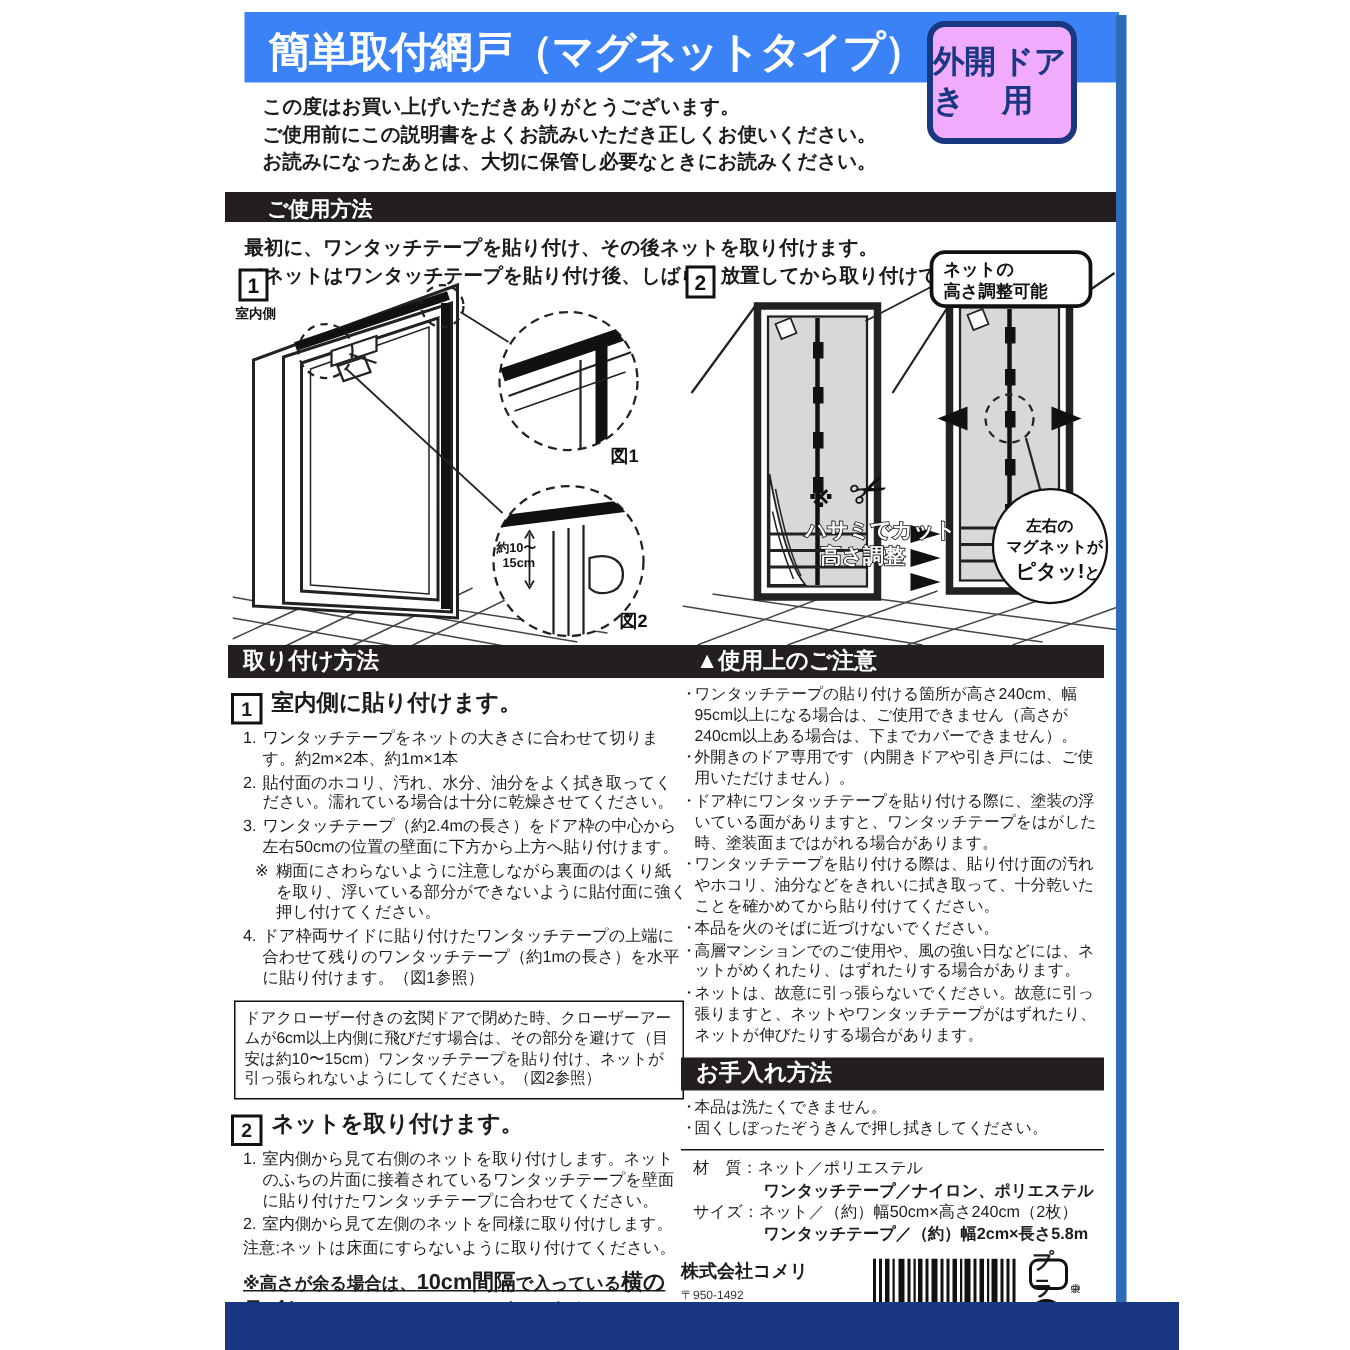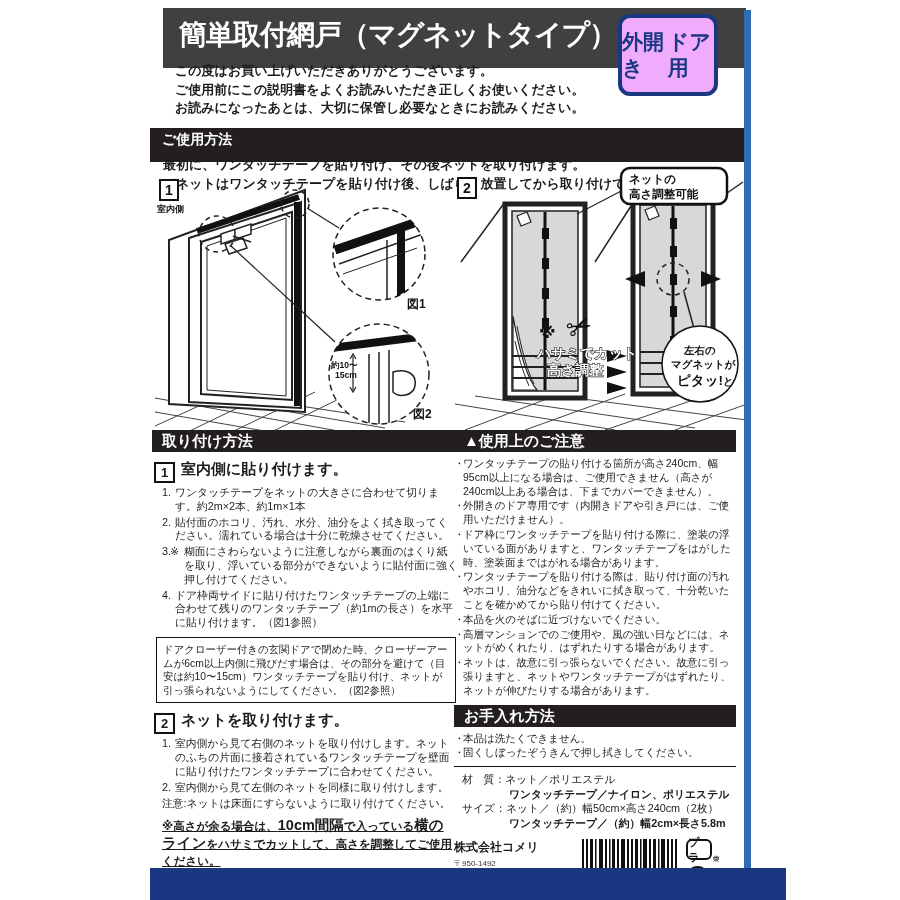--- a/index.html
+++ b/index.html
@@ -4,30 +4,30 @@
 <style>
   html,body{margin:0;padding:0;}
   body{
     width:900px;height:900px;background:#ffffff;position:relative;
     font-family:"Liberation Sans","DejaVu Sans",sans-serif;
     color:#1c1c1c;overflow:hidden;
   }
   .page{position:absolute;left:150px;top:0;width:640px;height:900px;}
 
   
-  .titlebar{position:absolute;left:13px;top:8px;width:583px;height:60px;background:#404040;}
+  .titlebar{position:absolute;left:13px;top:8px;width:583px;height:47px;background:#3b82f6;}
   .titlebar .title{color:#fff;font-weight:bold;font-size:28px;letter-spacing:-1px;padding:8px 0 0 16px;white-space:nowrap;}
   .badge{position:absolute;left:468px;top:14px;width:92px;height:74px;background:#f0abfc;border:4px solid #1a3781;
     border-radius:12px;z-index:5;display:flex;flex-direction:row;justify-content:center;align-items:center;}
   .badge span{color:#1a3781;font-weight:bold;font-size:21px;line-height:26px;}
 
   .intro{position:absolute;left:25px;top:62px;font-size:13px;font-weight:bold;line-height:18.5px;}
 
   .sectionbar{background:#231f20;color:#fff;font-weight:bold;}
-  .usagebar{position:absolute;left:0;top:128px;width:596px;height:34px;font-size:14px;line-height:22px;padding-left:12px;box-sizing:border-box;}
+  .usagebar{position:absolute;left:0;top:128px;width:596px;height:20px;font-size:14px;line-height:22px;padding-left:28px;box-sizing:border-box;}
   .usagelines{position:absolute;left:13px;top:155px;font-size:13px;font-weight:bold;line-height:19px;}
 
   .figwrap{position:absolute;left:0;top:166px;width:596px;height:264px;}
   svg text{font-family:"Liberation Sans","DejaVu Sans",sans-serif;}
 
   
   .leftcol{position:absolute;left:2px;top:430px;width:306px;}
   .rightcol{position:absolute;left:304px;top:430px;width:282px;}
   .colbar{height:22px;font-size:15px;line-height:22px;padding-left:10px;box-sizing:border-box;}
 
@@ -59,21 +59,21 @@
   .company{flex:0 0 118px;}
   .company .cname{font-size:12px;font-weight:bold;margin-bottom:3px;}
   .company .cline{font-size:8px;line-height:10.5px;color:#333;}
   .barcode{flex:0 0 auto;display:flex;align-items:flex-end;margin-left:2px;}
   .bc-lead{font-size:11px;font-weight:bold;margin-right:2px;}
   .bc-main{position:relative;}
   .bc-digits{display:flex;justify-content:space-between;font-size:10px;font-weight:bold;width:96px;letter-spacing:1px;}
   .bc-sub{font-size:7.5px;text-align:right;}
   .recycle{margin-left:8px;display:flex;flex-direction:column;gap:6px;}
   .rmark{display:flex;align-items:center;}
-  .rbox{width:22px;height:17px;border:2.5px solid #111;border-radius:6px;font-size:11px;font-weight:bold;
+  .rbox{width:22px;height:17px;border:2.5px solid #111;border-radius:6px;font-size:14px;font-weight:bold;
     display:flex;align-items:center;justify-content:center;}
   .rbox.round{border-radius:50%;width:19px;height:19px;font-size:10px;}
   .rsub{writing-mode:vertical-rl;font-size:6.5px;line-height:7px;margin-left:1px;}
 
   .footerbar{position:absolute;left:0;top:868px;width:636px;height:32px;background:#1a3781;}
   .bluestripe{position:absolute;left:594px;top:10px;width:7px;height:858px;background:#2e6db5;z-index:6;}
 </style>
 </head>
 <body>
 
@@ -266,21 +266,21 @@
 
     <div class="stephead">
       <div class="numbox">1</div>
       <div class="steptitle">
         <div>室内側に貼り付けます。</div>
       </div>
     </div>
     <div class="items">
       <div class="item"><span class="n">1.</span><span>ワンタッチテープをネットの大きさに合わせて切ります。約2m×2本、約1m×1本</span></div>
       <div class="item"><span class="n">2.</span><span>貼付面のホコリ、汚れ、水分、油分をよく拭き取ってください。濡れている場合は十分に乾燥させてください。</span></div>
-      <div class="item"><span class="n">3.</span></div>
+      <div class="item"><span class="n">3.</span><span>ワンタッチテープ（約2.4mの長さ）をドア枠の中心から左右50cmの位置の壁面に下方から上方へ貼り付けます。</span></div>
       <div class="item subnote"><span class="n">※</span><span>糊面にさわらないように注意しながら裏面のはくり紙を取り、浮いている部分ができないように貼付面に強く押し付けてください。</span></div>
       <div class="item"><span class="n">4.</span><span>ドア枠両サイドに貼り付けたワンタッチテープの上端に合わせて残りのワンタッチテープ（約1mの長さ）を水平に貼り付けます。（図1参照）</span></div>
     </div>
     <div class="notebox">ドアクローザー付きの玄関ドアで閉めた時、クローザーアームが6cm以上内側に飛びだす場合は、その部分を避けて（目安は約10〜15cm）ワンタッチテープを貼り付け、ネットが引っ張られないようにしてください。（図2参照）</div>
 
     <div class="stephead">
       <div class="numbox">2</div>
       <div class="steptitle">ネットを取り付けます。</div>
     </div>
     <div class="items">

